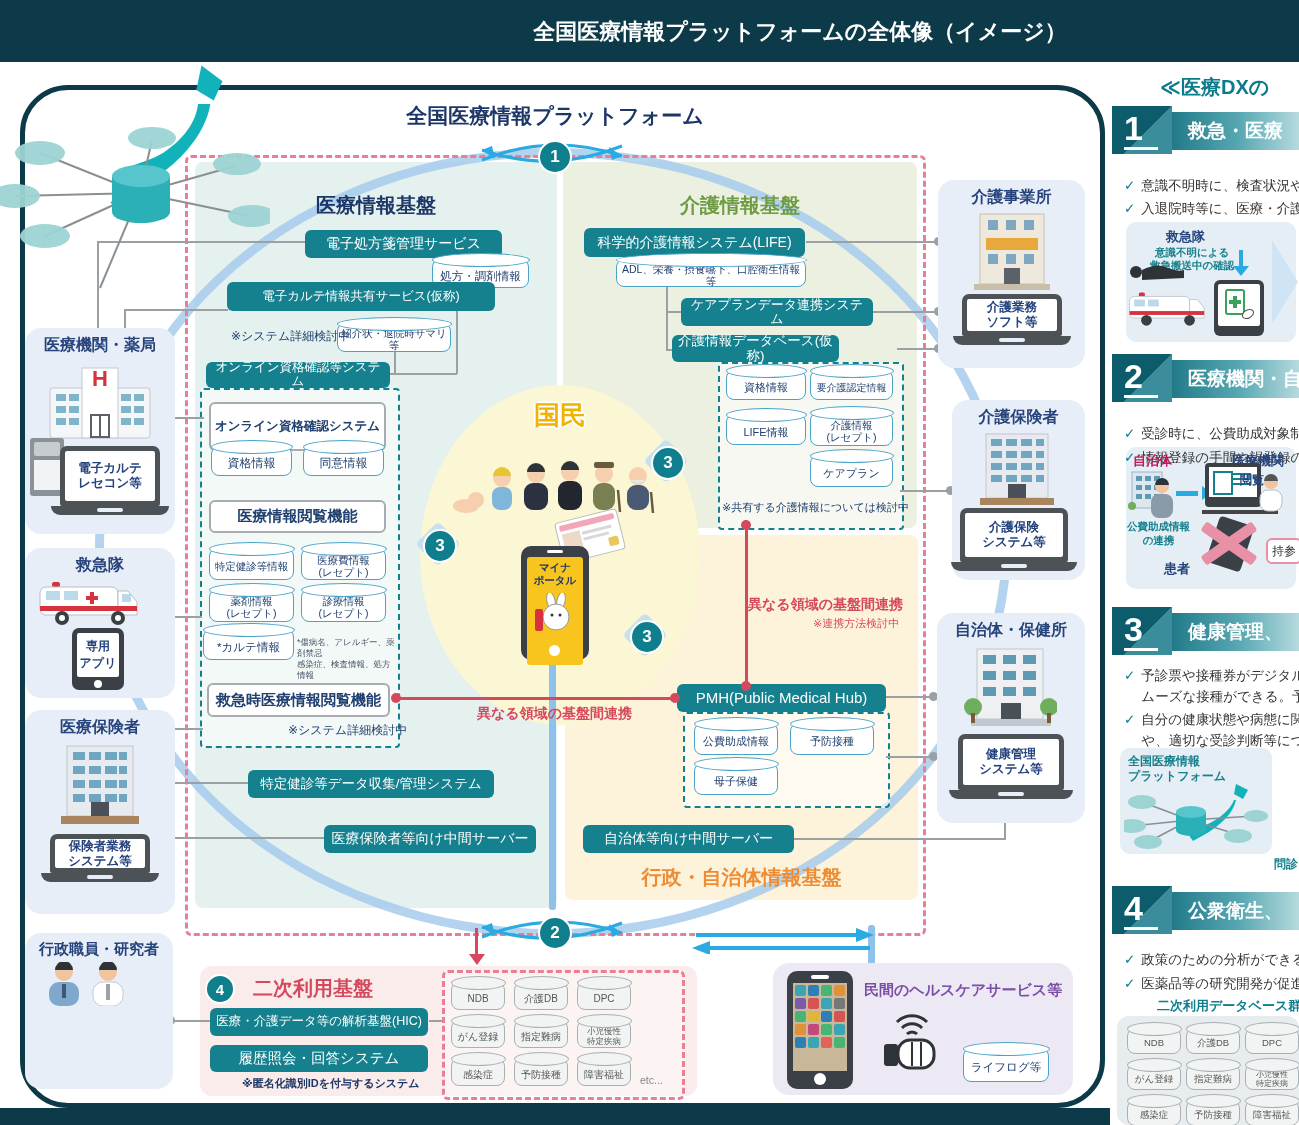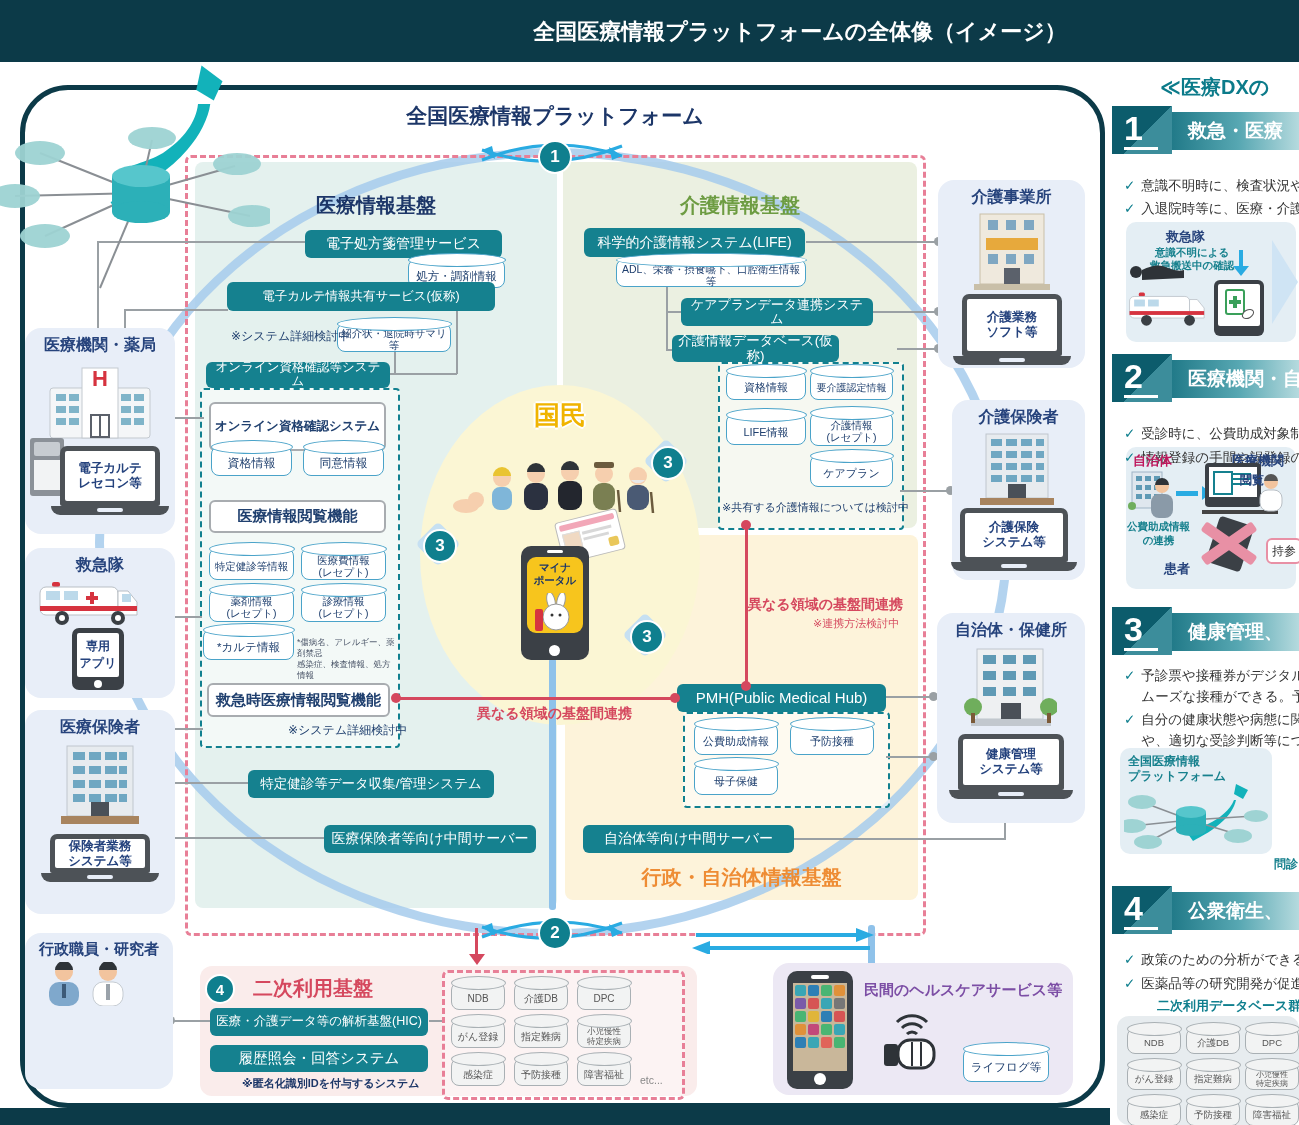--- a/index.html
+++ b/index.html
@@ -65,21 +65,21 @@
   <div class="abs" style="left:95px;top:148px;width:916px;height:790px;border:9px solid #a6cbec;border-radius:50%;opacity:.85;z-index:2;box-sizing:border-box"></div>
   <div class="abs" style="left:420px;top:385px;width:280px;height:340px;background:#fbf6d4;border-radius:50%;z-index:3"></div>
 
   <div class="dashpink" style="left:185px;top:155px;width:735px;height:775px;z-index:3"></div>
   <div class="dashteal" style="left:200px;top:388px;width:196px;height:356px;background:rgba(255,255,255,.55)"></div>
   <div class="dashteal" style="left:718px;top:362px;width:182px;height:164px;background:rgba(255,255,255,.55)"></div>
   <div class="dashteal" style="left:683px;top:712px;width:203px;height:92px;background:rgba(255,255,255,.6)"></div>
 
   <div class="abs" style="left:195px;top:192px;width:362px;text-align:center;color:#1c3668;font-size:20px;font-weight:700;z-index:5">医療情報基盤</div>
   <div class="tbtn" style="left:305px;top:230px;width:197px;height:28px">電子処方箋管理サービス</div>
-  <div class="cyl" style="left:408px;top:259px;width:97px;height:29px;font-size:11.5px"><span>処方・調剤情報</span></div>
+  <div class="cyl" style="left:432px;top:259px;width:97px;height:29px;font-size:11.5px"><span>処方・調剤情報</span></div>
   <div class="tbtn" style="left:227px;top:282px;width:268px;height:29px;font-size:12.5px">電子カルテ情報共有サービス(仮称)</div>
   <div class="note" style="left:231px;top:328px;font-size:12px">※システム詳細検討中</div>
   <div class="cyl" style="left:337px;top:323px;width:114px;height:29px;font-size:10.5px"><span>紹介状・退院時サマリ等</span></div>
   <div class="tbtn" style="left:206px;top:362px;width:184px;height:26px;font-size:12.5px">オンライン資格確認等システム</div>
   <div class="wbox" style="left:209px;top:402px;width:177px;height:49px;font-size:12.5px">オンライン資格確認システム</div>
   <div class="cyl" style="left:211px;top:446px;width:81px;height:30px"><span>資格情報</span></div>
   <div class="cyl" style="left:303px;top:446px;width:81px;height:30px"><span>同意情報</span></div>
   <div class="wbox" style="left:209px;top:500px;width:177px;height:33px">医療情報閲覧機能</div>
   <div class="cyl" style="left:209px;top:548px;width:85px;height:32px;font-size:10.5px"><span>特定健診等情報</span></div>
   <div class="cyl" style="left:301px;top:548px;width:85px;height:32px;font-size:10.5px"><span>医療費情報
@@ -133,21 +133,21 @@
   <div class="abs" style="left:558px;top:515px;width:64px;height:42px;background:#fff;border:1.5px solid #bbb;border-radius:4px;
               transform:rotate(-14deg);z-index:6;box-sizing:border-box">
     <div style="position:absolute;left:3px;top:3px;width:56px;height:6px;background:#f2a7b8;border-radius:2px"></div>
     <div style="position:absolute;left:4px;top:12px;width:16px;height:20px;background:#f0d9c2;border:1px solid #ddd"></div>
     <div style="position:absolute;left:24px;top:14px;width:30px;height:3px;background:#d8d8d8"></div>
     <div style="position:absolute;left:24px;top:20px;width:26px;height:3px;background:#d8d8d8"></div>
     <div style="position:absolute;left:48px;top:26px;width:10px;height:9px;background:#e9c75a;border-radius:2px"></div>
   </div>
   <div class="abs" style="left:521px;top:546px;width:68px;height:114px;background:#3b4046;border-radius:10px;z-index:6">
     <div style="position:absolute;left:26px;top:4px;width:16px;height:3px;background:#fff;border-radius:2px"></div>
-    <div style="position:absolute;left:6px;top:11px;width:56px;height:76px;background:#f7c51d;border-radius:9px">
+    <div style="position:absolute;left:6px;top:11px;width:56px;height:108px;background:#f7c51d;border-radius:3px">
       <div style="color:#1c3668;font-size:10.5px;font-weight:700;text-align:center;white-space:pre-line;padding-top:4px;line-height:1.2">マイナ
 ポータル</div>
       <svg width="44" height="44" viewBox="0 0 44 44" style="position:absolute;left:6px;top:36px">
         <ellipse cx="18" cy="8" rx="4" ry="9" fill="#fff" stroke="#999" transform="rotate(-12 18 8)"></ellipse>
         <ellipse cx="28" cy="8" rx="4" ry="9" fill="#fff" stroke="#999" transform="rotate(12 28 8)"></ellipse>
         <circle cx="23" cy="24" r="13" fill="#fff" stroke="#999"></circle>
         <circle cx="19" cy="22" r="1.5" fill="#333"></circle>
           <circle cx="27" cy="22" r="1.5" fill="#333"></circle>
         <rect x="2" y="16" width="8" height="22" rx="2" fill="#d6333f"></rect>
       </svg>
@@ -439,21 +439,21 @@
         <rect x="52" y="12" width="10" height="10"></rect>
       <rect x="16" y="46" width="10" height="10"></rect>
         <rect x="34" y="46" width="10" height="10"></rect>
         <rect x="52" y="46" width="10" height="10"></rect>
     </g>
     <rect x="32" y="60" width="16" height="16" fill="#5b616b"></rect>
     <rect x="2" y="76" width="76" height="6" fill="#c9bfa8"></rect>
   </svg>
   <div class="laptop" style="left:962px;top:294px;width:100px">
     <div class="lapscr">
-        <div class="lapin" style="height:52px">介護業務
+        <div class="lapin" style="height:32px">介護業務
 ソフト等</div>
       </div>
     <div class="lapbase"></div>
   </div>
 
   <div class="ent" style="left:952px;top:400px;width:133px;height:180px"></div>
   <div class="elabel" style="left:952px;top:407px;width:133px">介護保険者</div>
   <svg class="abs" style="left:978px;top:430px;z-index:8" width="78" height="78" viewBox="0 0 78 78">
     <rect x="8" y="4" width="62" height="64" fill="#e7ebef" stroke="#bfc6cd"></rect>
     <g fill="#6fa7c2">

